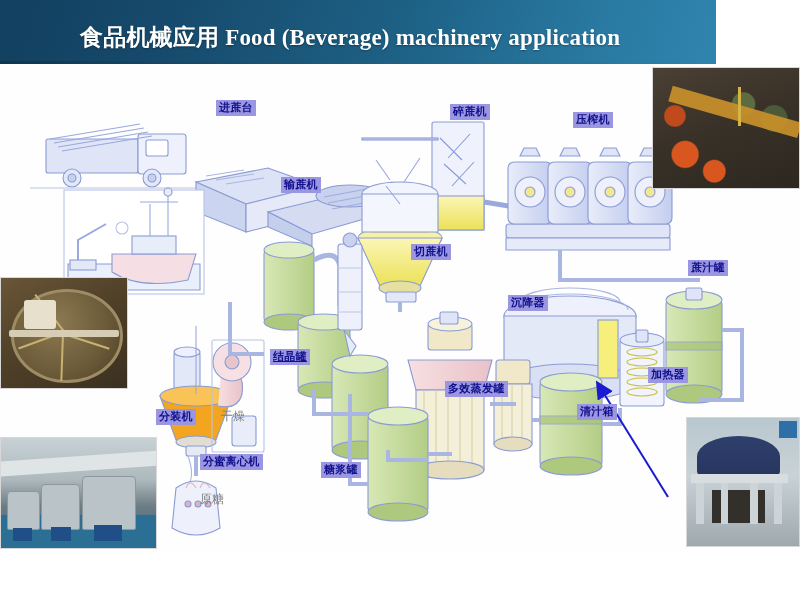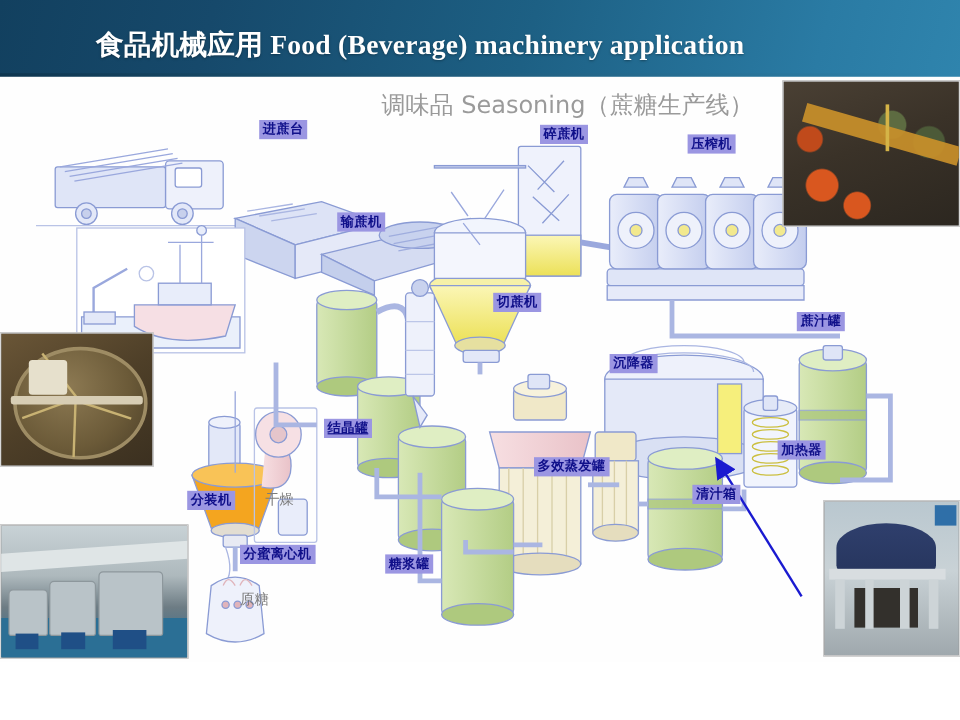--- a/index.html
+++ b/index.html
@@ -5,21 +5,21 @@
   html,body{margin:0;padding:0;}
   body{
     width:800px;height:600px;overflow:hidden;
     font-family:"Liberation Sans","DejaVu Sans",sans-serif;
     background:#ffffff;
   }
   .slide{position:relative;width:800px;height:600px;overflow:hidden;background:#fff;}
 
   
   .header{
-    position:absolute;left:0;top:0;width:800px;height:64px;
+    position:absolute;left:0;top:0;width:716px;height:64px;
     background:linear-gradient(105deg,#12405f 0%,#16496b 22%,#1d6084 55%,#2a7ba4 85%,#2f84ad 100%);
   }
   .header:after{
     content:"";position:absolute;left:0;bottom:0;width:100%;height:3px;
     background:linear-gradient(90deg,#0e354f,#2f84ad);
   }
   .header-title{
     position:absolute;left:80px;top:22px;
     color:#ffffff;font-family:"Liberation Serif","DejaVu Serif",serif;
     font-weight:bold;font-size:23px;letter-spacing:.2px;white-space:nowrap;
@@ -120,21 +120,20 @@
 <body>
 
 <div class="slide">
 
   <div class="header">
     <div class="header-title">食品机械应用  Food (Beverage) machinery application</div>
   </div>
 
   <div class="canvas">
 
-    <div class="subtitle">调味品 Seasoning（蔗糖生产线）</div>
 
     <svg class="flow" viewBox="0 0 800 488">
       <defs>
         <linearGradient id="gGreen" x1="0" y1="0" x2="1" y2="0">
           <stop offset="0" stop-color="#d8e8b6"></stop>
             <stop offset="1" stop-color="#b3cd85"></stop>
         </linearGradient>
         <linearGradient id="gBlueM" x1="0" y1="0" x2="1" y2="0">
           <stop offset="0" stop-color="#e9edfa"></stop>
             <stop offset="1" stop-color="#c3cdee"></stop>
@@ -411,21 +410,21 @@
       </div>
     </div>
 
     <div id="label-layer">
         <div class="badge" style="left: 216px; top: 36px;">进蔗台</div>
         <div class="badge" style="left: 281px; top: 113px;">输蔗机</div>
         <div class="badge" style="left: 450px; top: 40px;">碎蔗机</div>
         <div class="badge" style="left: 573px; top: 48px;">压榨机</div>
         <div class="badge" style="left: 411px; top: 180px;">切蔗机</div>
         <div class="badge" style="left: 508px; top: 231px;">沉降器</div>
-        <div class="badge" style="left: 664px; top: 196px; text-align: right;">蔗汁罐</div>
+        <div class="badge" style="left: 688px; top: 196px; text-align: right;">蔗汁罐</div>
         <div class="badge" style="left: 648px; top: 303px;">加热器</div>
         <div class="badge" style="left: 577px; top: 340px;">清汁箱</div>
         <div class="badge" style="left: 270px; top: 285px; text-decoration: underline;">结晶罐</div>
         <div class="badge" style="left: 419px; top: 317px; margin-left: 26px;">多效蒸发罐</div>
         <div class="badge" style="left: 321px; top: 398px;">糖浆罐</div>
         <div class="badge" style="left: 108px; top: 345px; margin-left: 48px;">分装机</div>
         <div class="badge" style="left: 200px; top: 390px; text-align: center;">分蜜离心机</div>
         <div class="plain-label" style="left: 221px; top: 344px;">干燥</div>
         <div class="plain-label" style="left: 200px; top: 427px;">原糖</div>
       </div>

